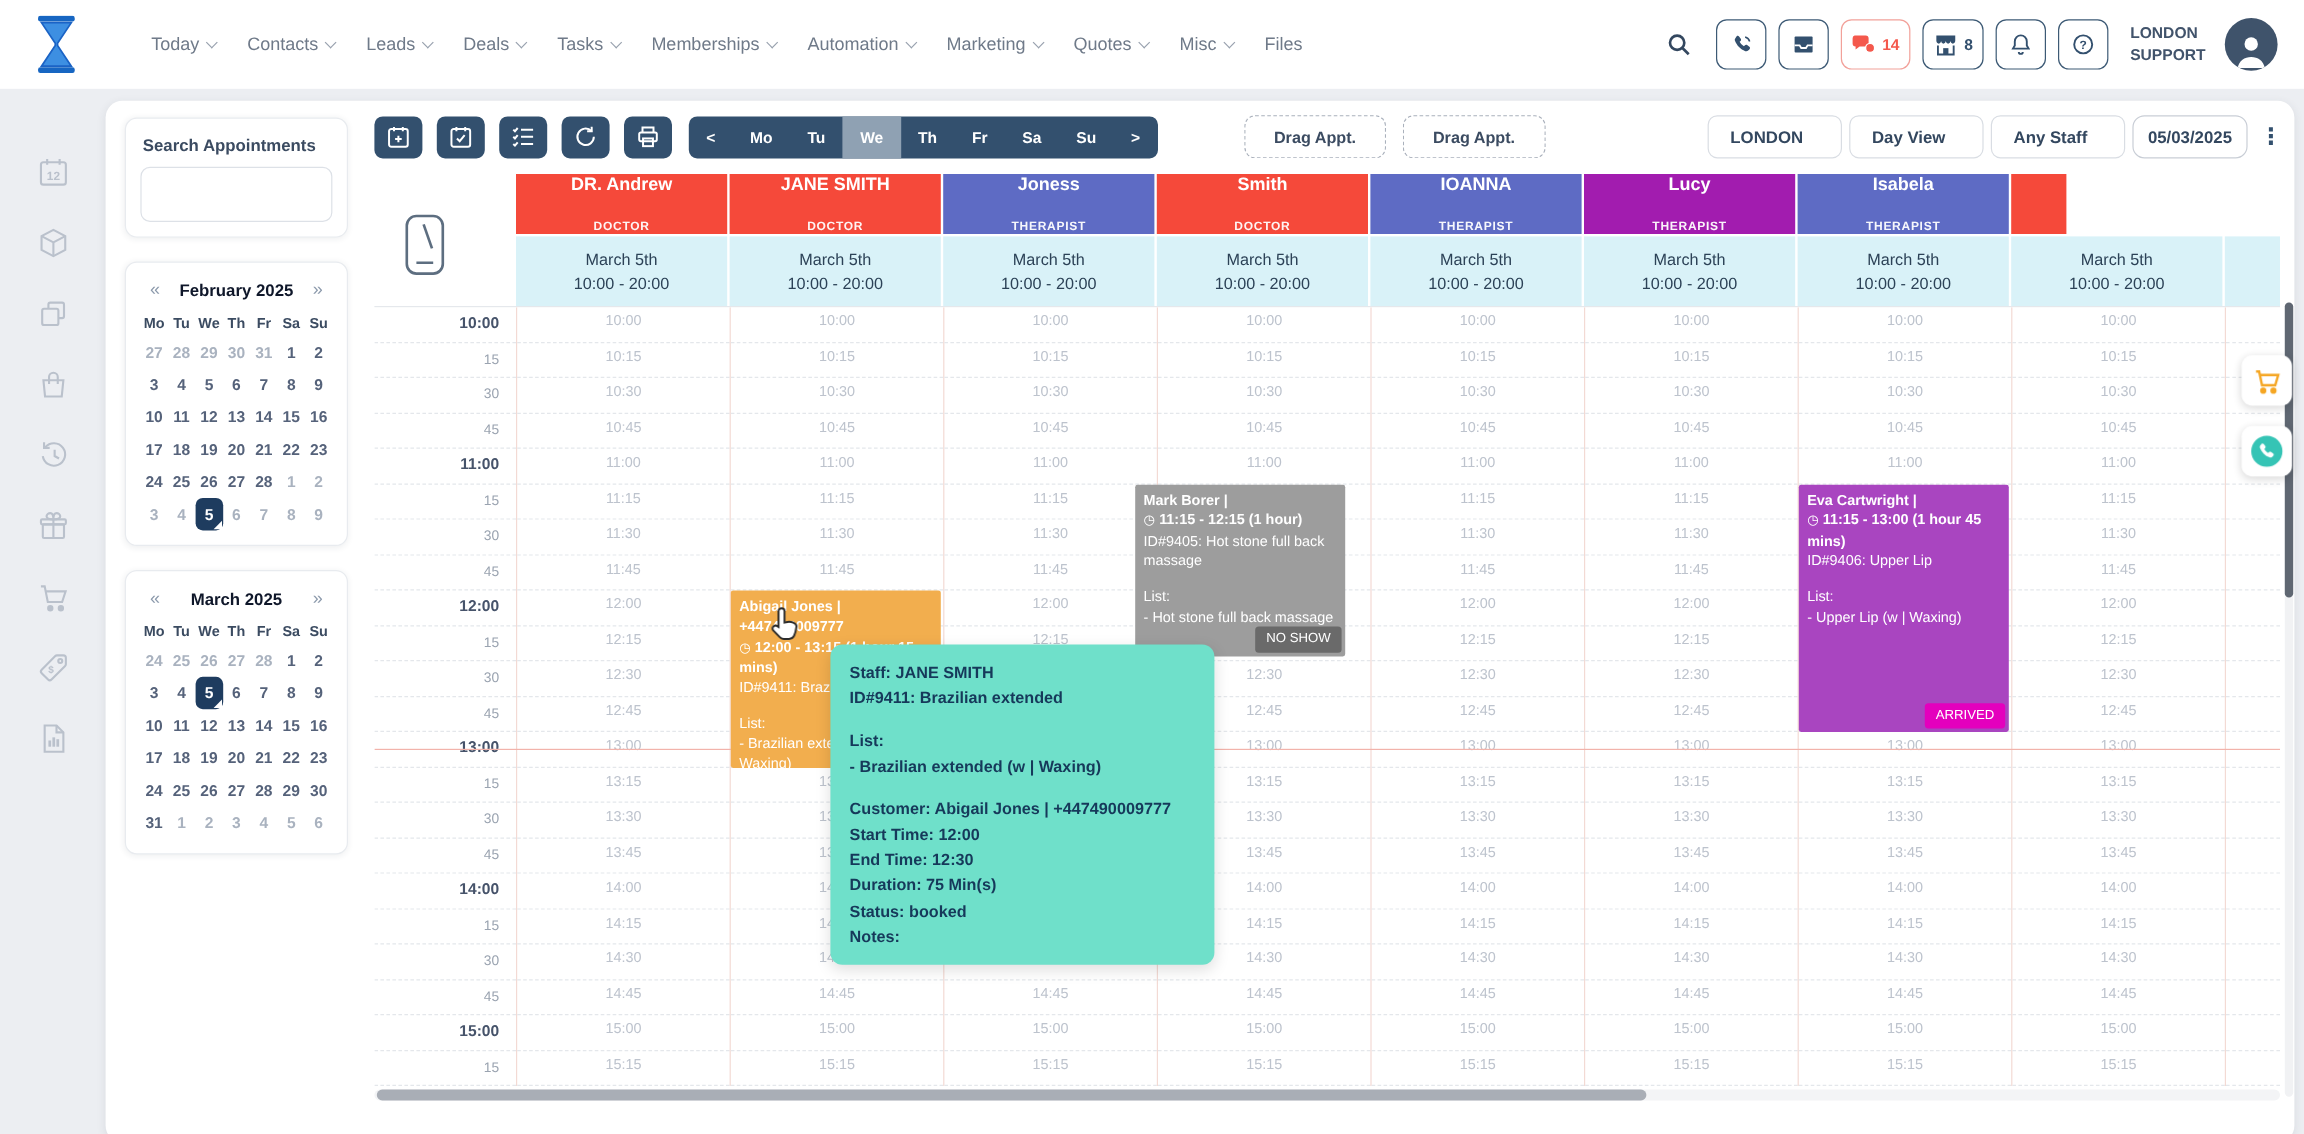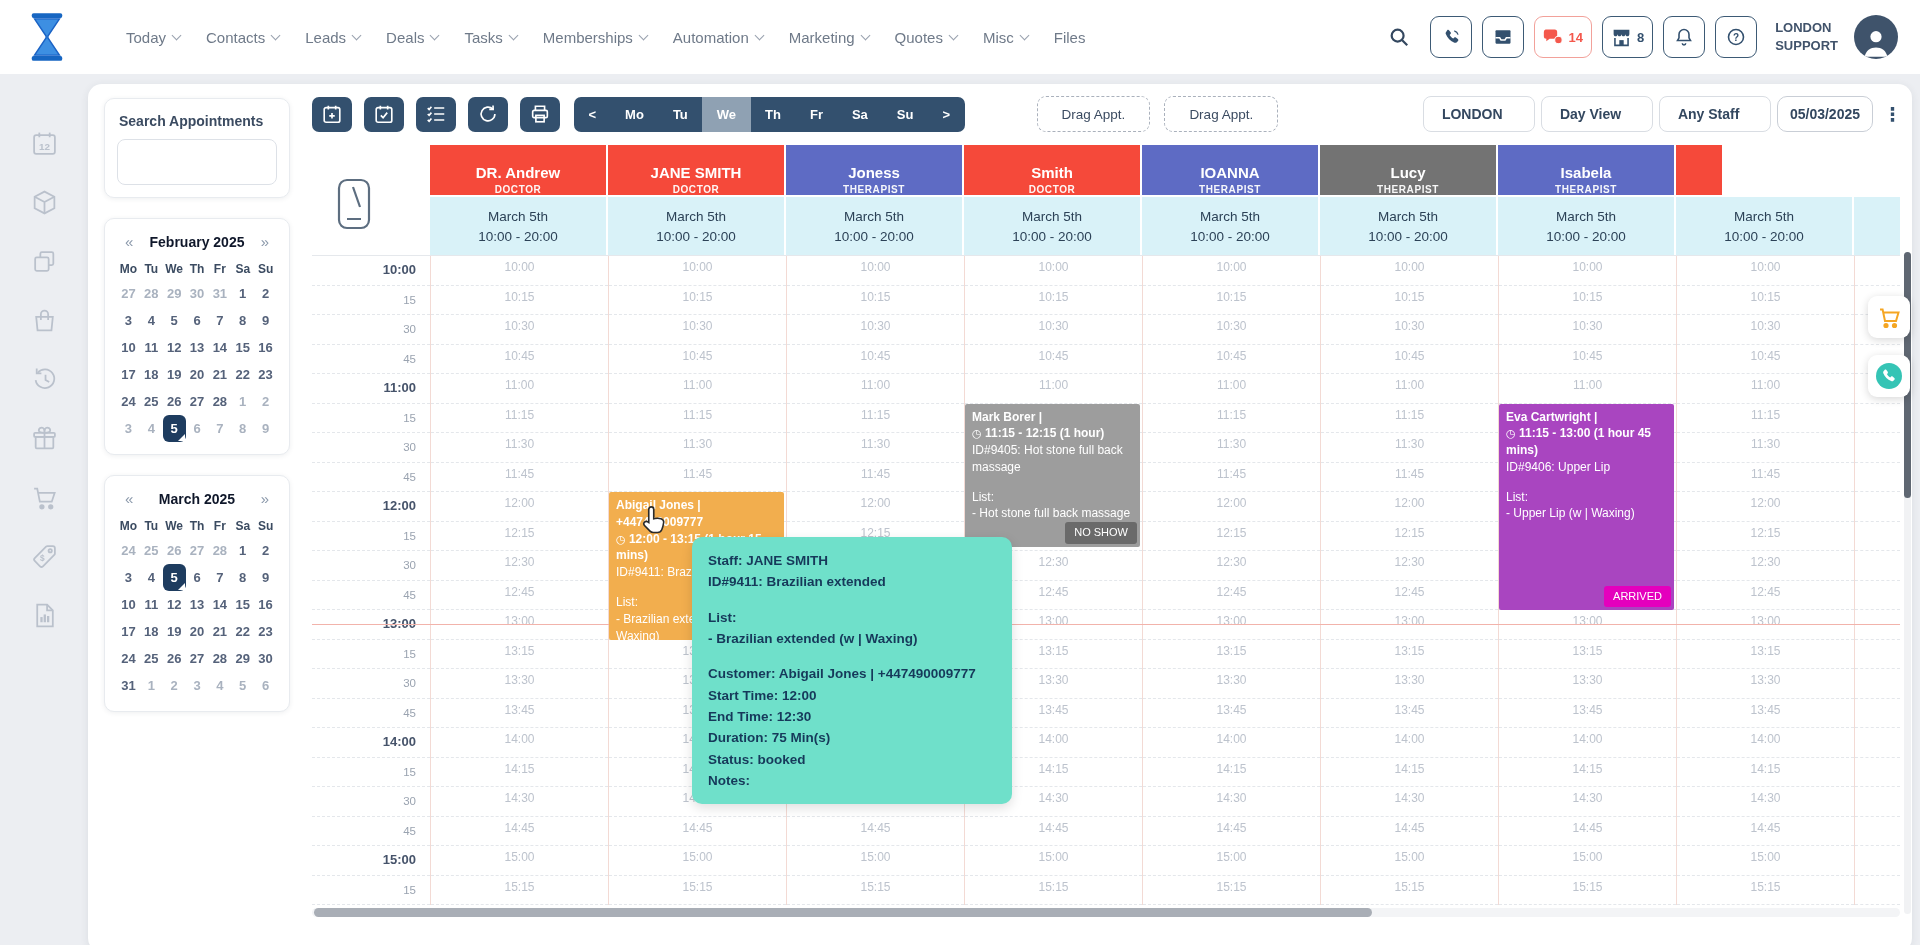--- a/index.html
+++ b/index.html
@@ -51,36 +51,36 @@
   
   .main{flex:1;padding:12px 6px 0 14px;position:relative;overflow:hidden;}
   .toolbar{display:flex;align-items:center;margin-bottom:13px;}
   .tb-icons{display:flex;gap:12px;}
   .tb-btn{width:40px;height:35px;background:#33506e;border:none;border-radius:7px;display:flex;align-items:center;justify-content:center;}
   .week-group{display:flex;background:#33506e;border-radius:7px;overflow:hidden;height:35px;margin-left:14px;}
   .week-cell{color:#fff;font-weight:bold;font-size:13px;padding:0 14.5px;display:flex;align-items:center;cursor:pointer;border:none;background:transparent;}
   .week-cell.active{background:#8fa1b3;}
   .drag-wrap{display:flex;gap:14px;margin-left:72px;}
   .drag-btn{border:1.6px dashed #aab1bc;background:#fff;border-radius:9px;height:36px;padding:0 24px;
-    font-size:13.5px;color:#3b4b61;}
+    font-size:13.5px;color:#3b4b61;font-weight:bold;}
   .filters{display:flex;gap:6px;margin-left:auto;align-items:center;}
   .select-box{height:36px;border:1px solid #d9dde3;border-radius:8px;background:#fff;display:flex;
     align-items:center;padding:0 18px;font-size:14px;font-weight:bold;color:#33475f;min-width:112px;cursor:pointer;}
   .date-box{height:36px;border:1px solid #c9ced6;border-radius:10px;background:#fff;display:flex;
     align-items:center;padding:0 12px;font-size:14px;font-weight:bold;color:#33475f;cursor:pointer;}
   .kebab{font-size:19px;font-weight:bold;color:#33506e;background:none;border:none;padding:0 4px;line-height:1;}
 
   
   .sched-top{display:flex;}
   .sched-corner{width:118px;position:relative;flex:none;}
   .corner-clock{position:absolute;left:24px;top:32px;}
   .sched-cols{flex:1;}
   .staff-row{display:flex;height:50px;margin-bottom:2px;}
   .staff-cell{width:176px;margin-right:2px;display:flex;flex-direction:column;align-items:center;
-    justify-content:flex-end;color:#fff;cursor:pointer;flex:none;}
+    justify-content:space-between;color:#fff;cursor:pointer;flex:none;}
   .staff-cell.partial{width:46px;margin-right:0;}
   .staff-name{font-size:15px;font-weight:bold;white-space:nowrap;}
   .staff-role{font-size:10px;font-weight:bold;opacity:.95;letter-spacing:.6px;margin-top:3px;}
   .sub-row{display:flex;height:58px;}
   .sub-cell{width:176px;margin-right:2px;background:#d9f2f8;display:flex;flex-direction:column;align-items:center;
     justify-content:center;font-size:13.5px;color:#2c4257;gap:5px;flex:none;}
   .sub-cell.partial{width:46px;margin-right:0;}
 
   
   .grid-body{display:flex;position:relative;height:650px;overflow:hidden;border-top:1px solid #e5e8ec;width:1588px;}
@@ -546,21 +546,21 @@
                 <div class="staff-role">THERAPIST</div>
               </div>
               <div class="staff-cell" style="background: rgb(245, 73, 58);">
                 <div class="staff-name">Smith</div>
                 <div class="staff-role">DOCTOR</div>
               </div>
               <div class="staff-cell" style="background: rgb(94, 107, 196);">
                 <div class="staff-name">IOANNA</div>
                 <div class="staff-role">THERAPIST</div>
               </div>
-              <div class="staff-cell" style="background: #737373;">
+              <div class="staff-cell" style="background: #a21caf;">
                 <div class="staff-name">Lucy</div>
                 <div class="staff-role">THERAPIST</div>
               </div>
               <div class="staff-cell" style="background: rgb(94, 107, 196);">
                 <div class="staff-name">Isabela</div>
                 <div class="staff-role">THERAPIST</div>
               </div>
               <div class="staff-cell partial" style="background: rgb(245, 73, 58);"></div>
             </div>
           <div class="sub-row" id="sub-row">
@@ -844,21 +844,21 @@
             <div class="cell"></div>
           </div>
           <div class="appt" style="left: 297px; top: 236px; width: 175px; height: 147.5px; background: rgb(242, 174, 78);">
             <div class="appt-name">Abigail Jones | +447490009777</div>
             <div class="appt-time"><span class="clock">◷</span> 12:00 - 13:15 (1 hour 15 mins)</div>
             <div class="appt-id">ID#9411: Brazilian extended</div>
             <div class="appt-gap"></div>
             <div class="appt-list-label">List:</div>
             <div class="appt-list-item">- Brazilian extended (w | Waxing)</div>
           </div>
-          <div class="appt" style="left: 653px; top: 147.5px; width: 175px; height: 143px; background: rgb(157, 157, 157);">
+          <div class="appt" style="left: 634px; top: 147.5px; width: 175px; height: 143px; background: rgb(157, 157, 157);">
             <div class="appt-name">Mark Borer |</div>
             <div class="appt-time"><span class="clock">◷</span> 11:15 - 12:15 (1 hour)</div>
             <div class="appt-id">ID#9405: Hot stone full back massage</div>
             <div class="appt-gap"></div>
             <div class="appt-list-label">List:</div>
             <div class="appt-list-item">- Hot stone full back massage</div>
             <div class="appt-badge" style="background: rgb(106, 106, 106);">NO SHOW</div>
           </div>
           <div class="appt" style="left: 1187px; top: 147.5px; width: 175px; height: 206.5px; background: rgb(169, 69, 192);">
             <div class="appt-name">Eva Cartwright |</div>

